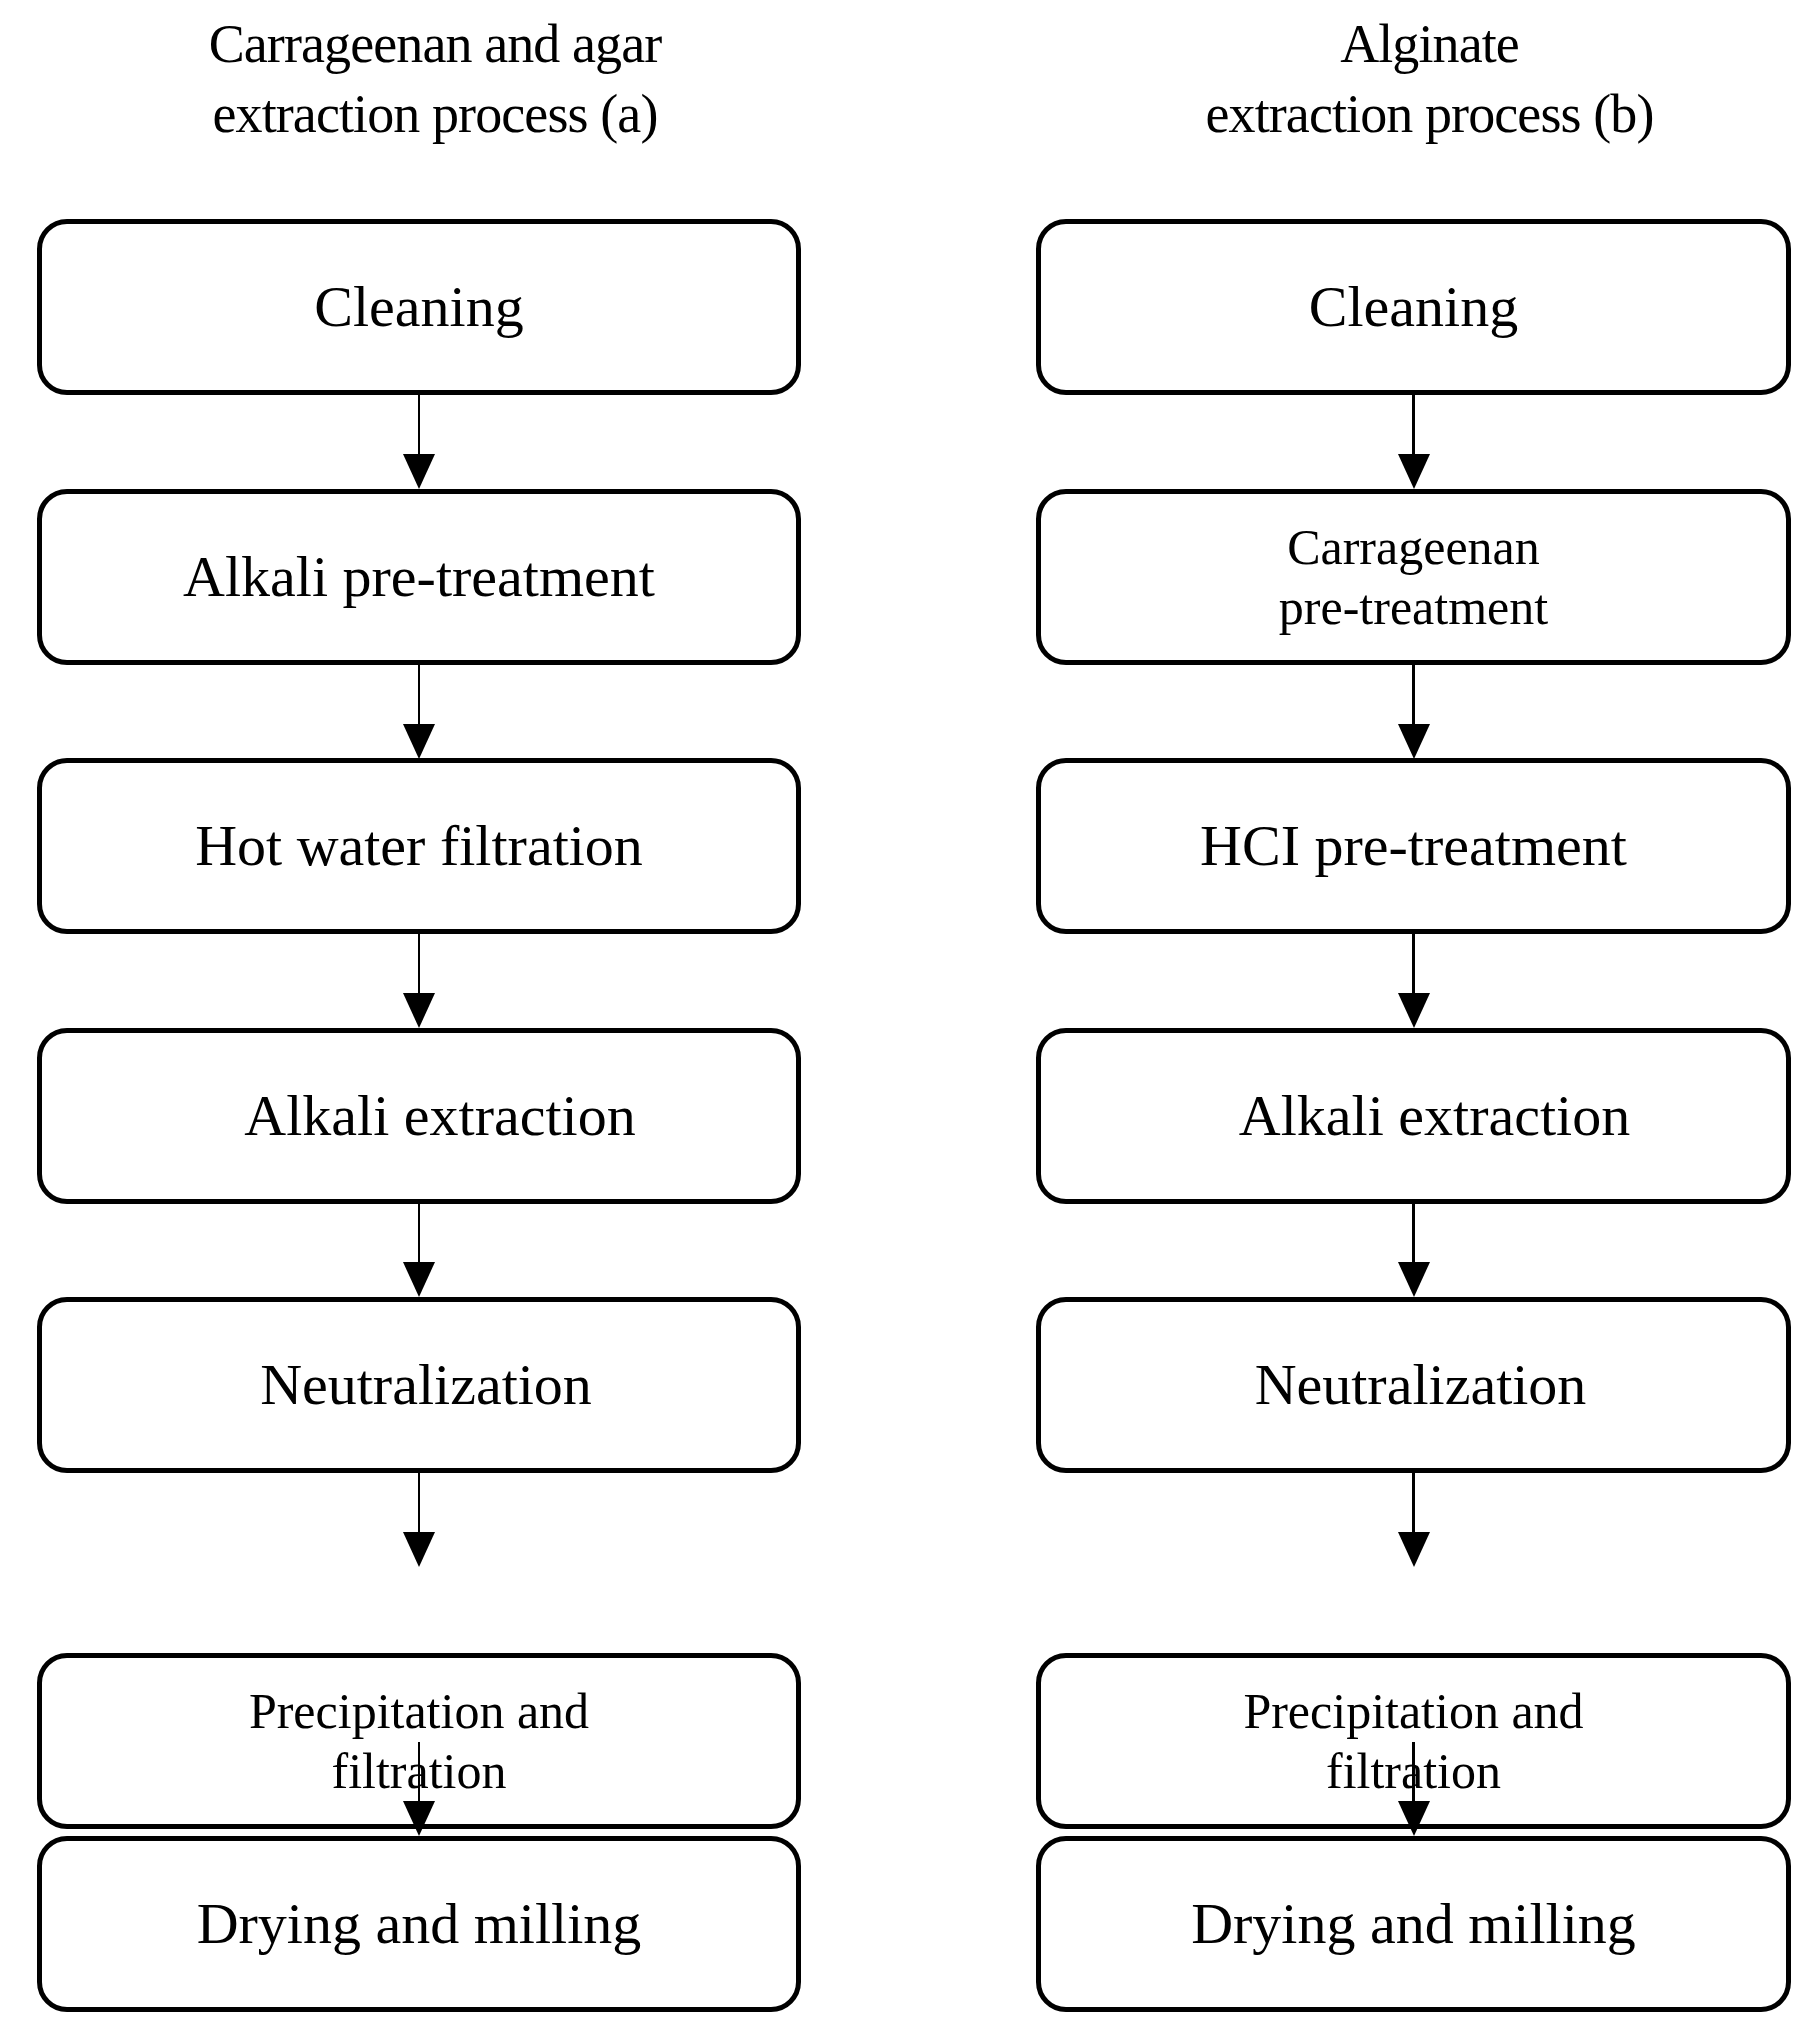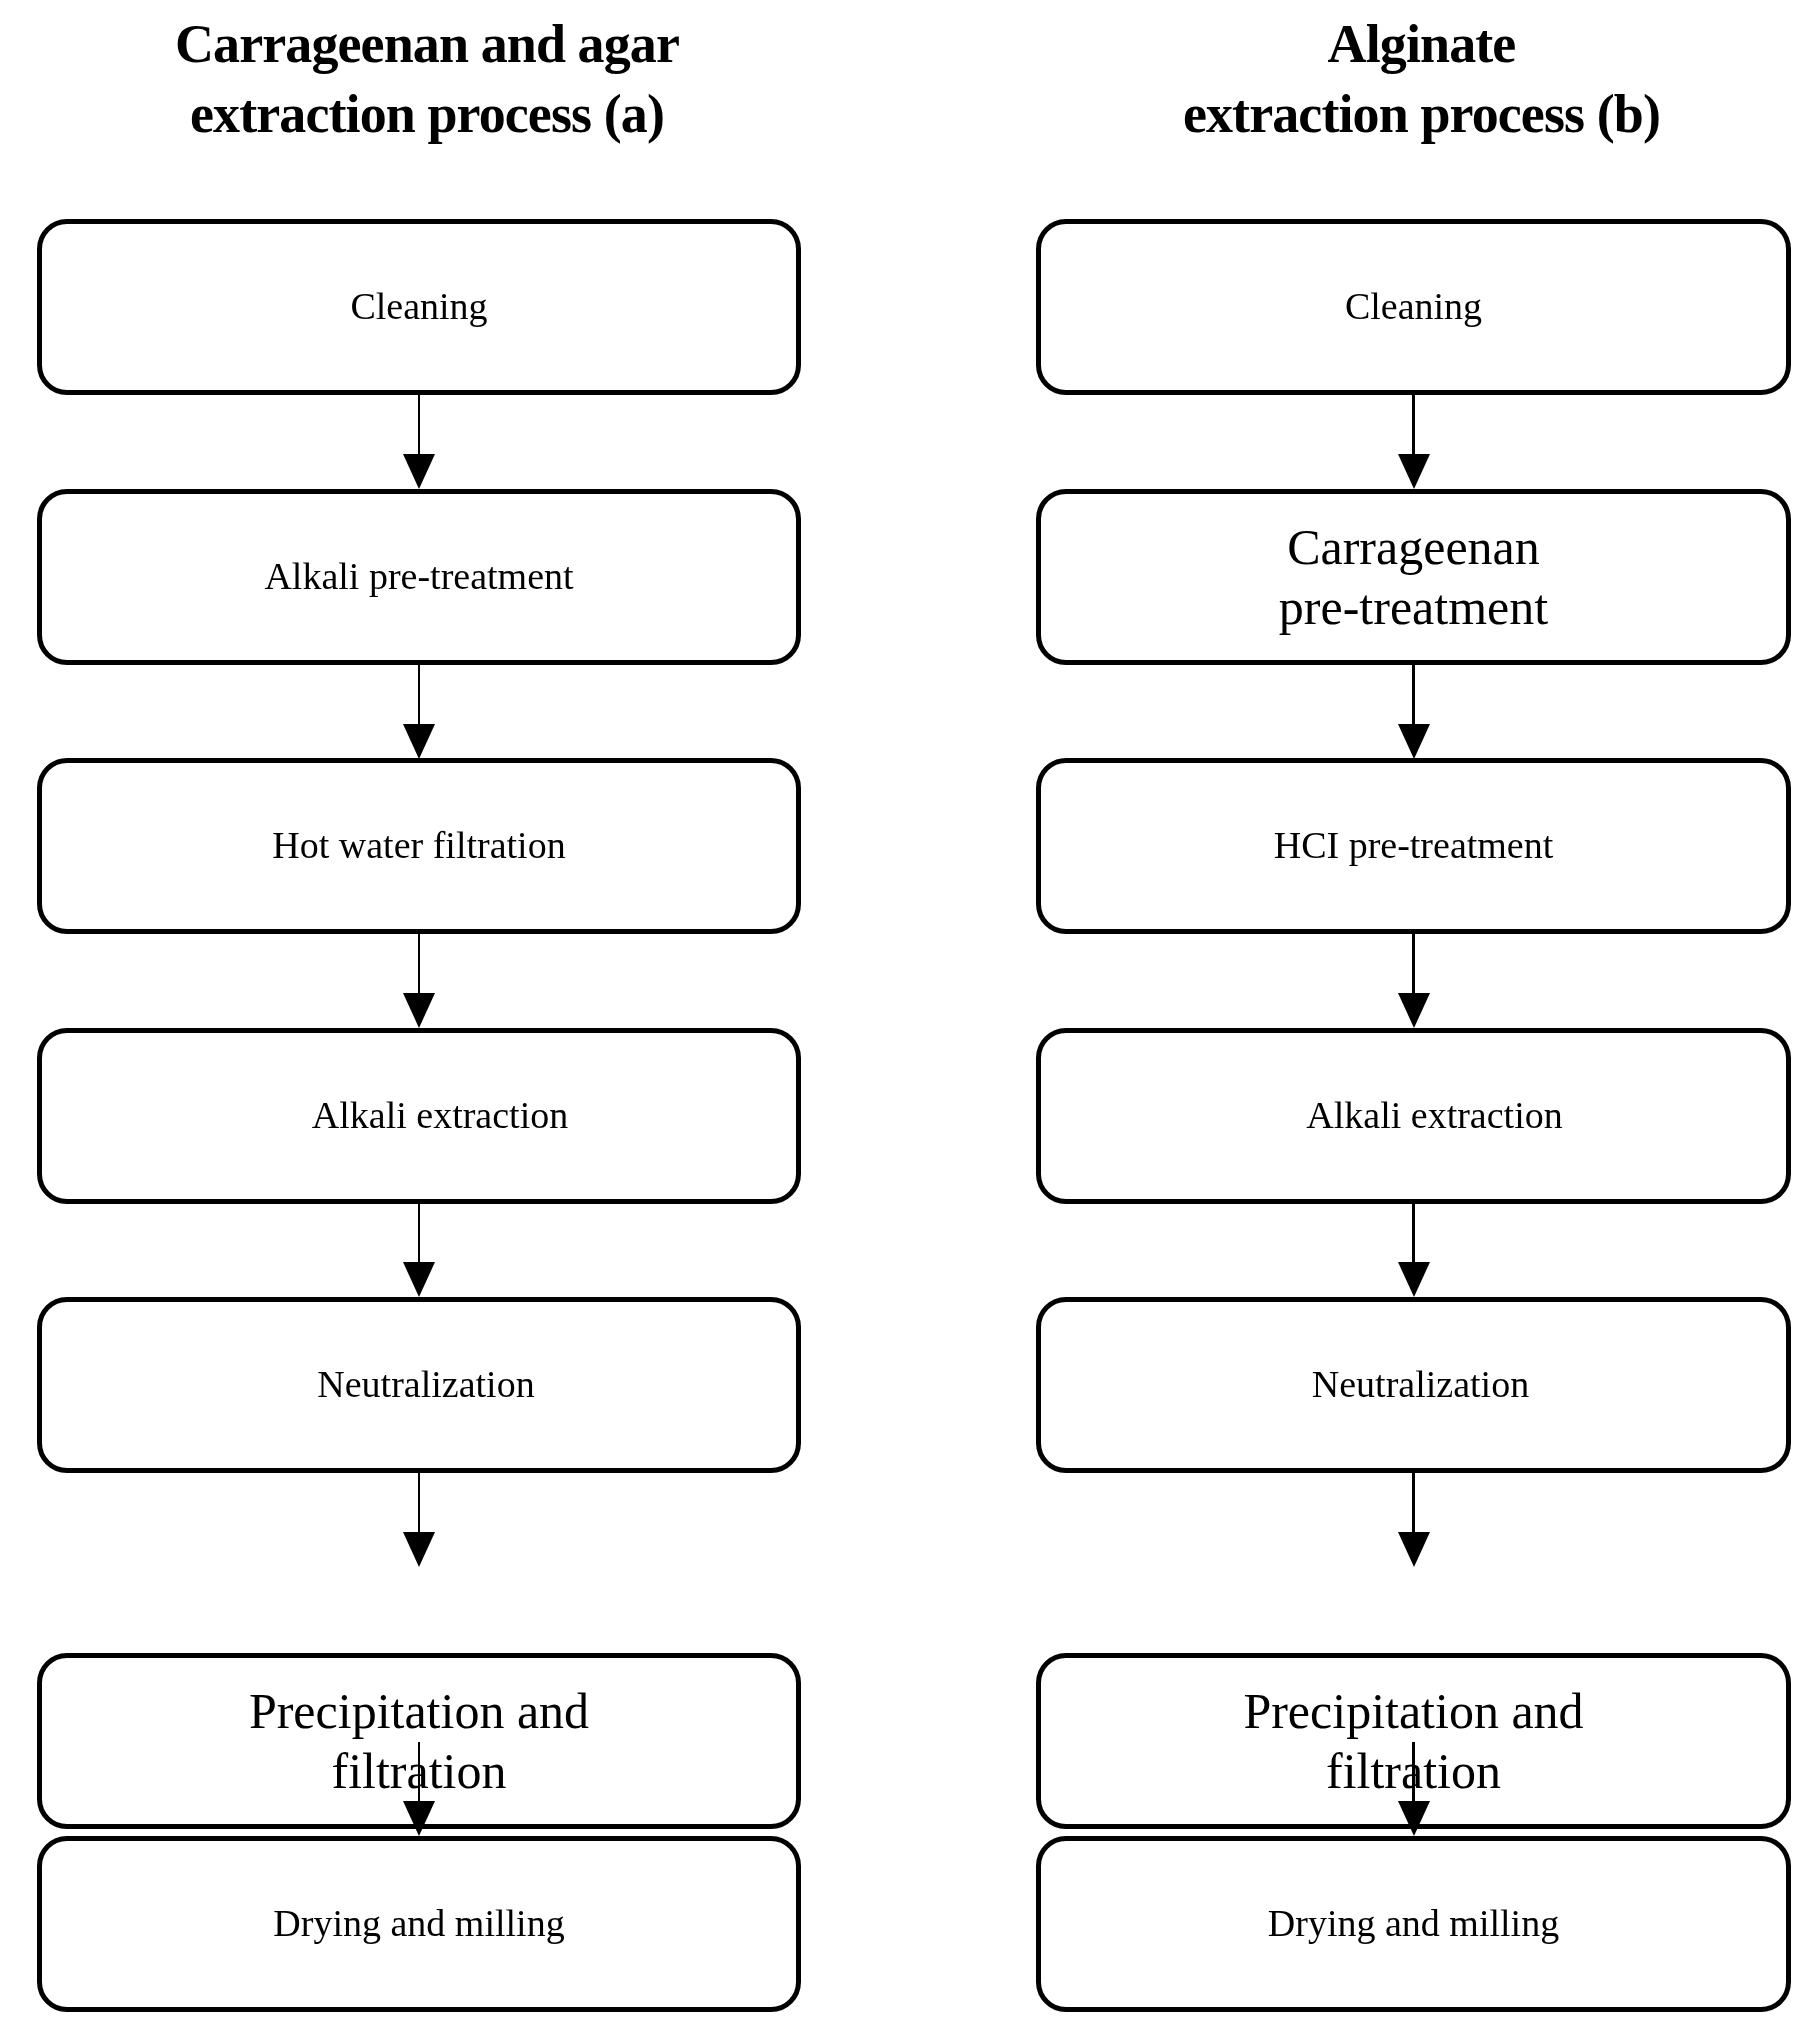--- a/index.html
+++ b/index.html
@@ -20,44 +20,44 @@
     position: absolute;
     top: 0;
     height: 100%;
   }
   .col-a { left: 37px;  width: 764px; }
   .col-b { left: 1036px; width: 755px; }
 
   .col-title {
     position: absolute;
     top: 8.8px;
-    left: 8px;
+    left: 16px;
     width: 100%;
     text-align: center;
-    font-weight: bold;
+    font-weight: normal;
     font-size: 54px;
     line-height: 1.3;
     white-space: pre-line;
     letter-spacing: -0.9px;
   }
 
   .step-box {
     position: absolute;
     left: 0;
     width: 100%;
     height: 176px;
     box-sizing: border-box;
     background: #ffffff;
     border: 5.3px solid #000000;
     border-radius: 30px;
     display: flex;
     align-items: center;
     justify-content: center;
     text-align: center;
-    font-size: 38px;
+    font-size: 58px;
     line-height: 1.2;
     white-space: pre-line;
   }
   .step-box.two-line { font-size: 50px; }
 
   .b1 { top: 219px; }
   .b2 { top: 489px; }
   .b3 { top: 758px; }
   .b4 { top: 1028px; padding-left: 42px; }
   .b5 { top: 1297px; padding-left: 14px; }

